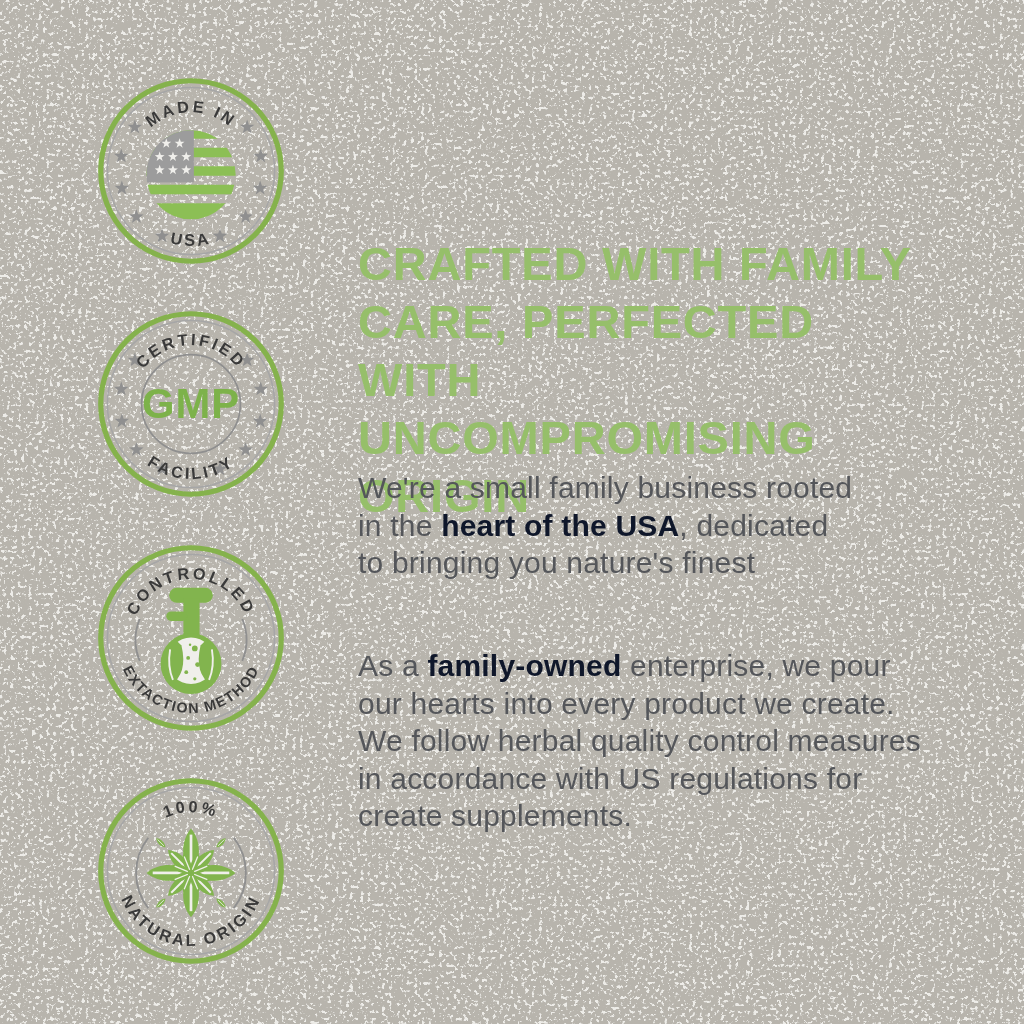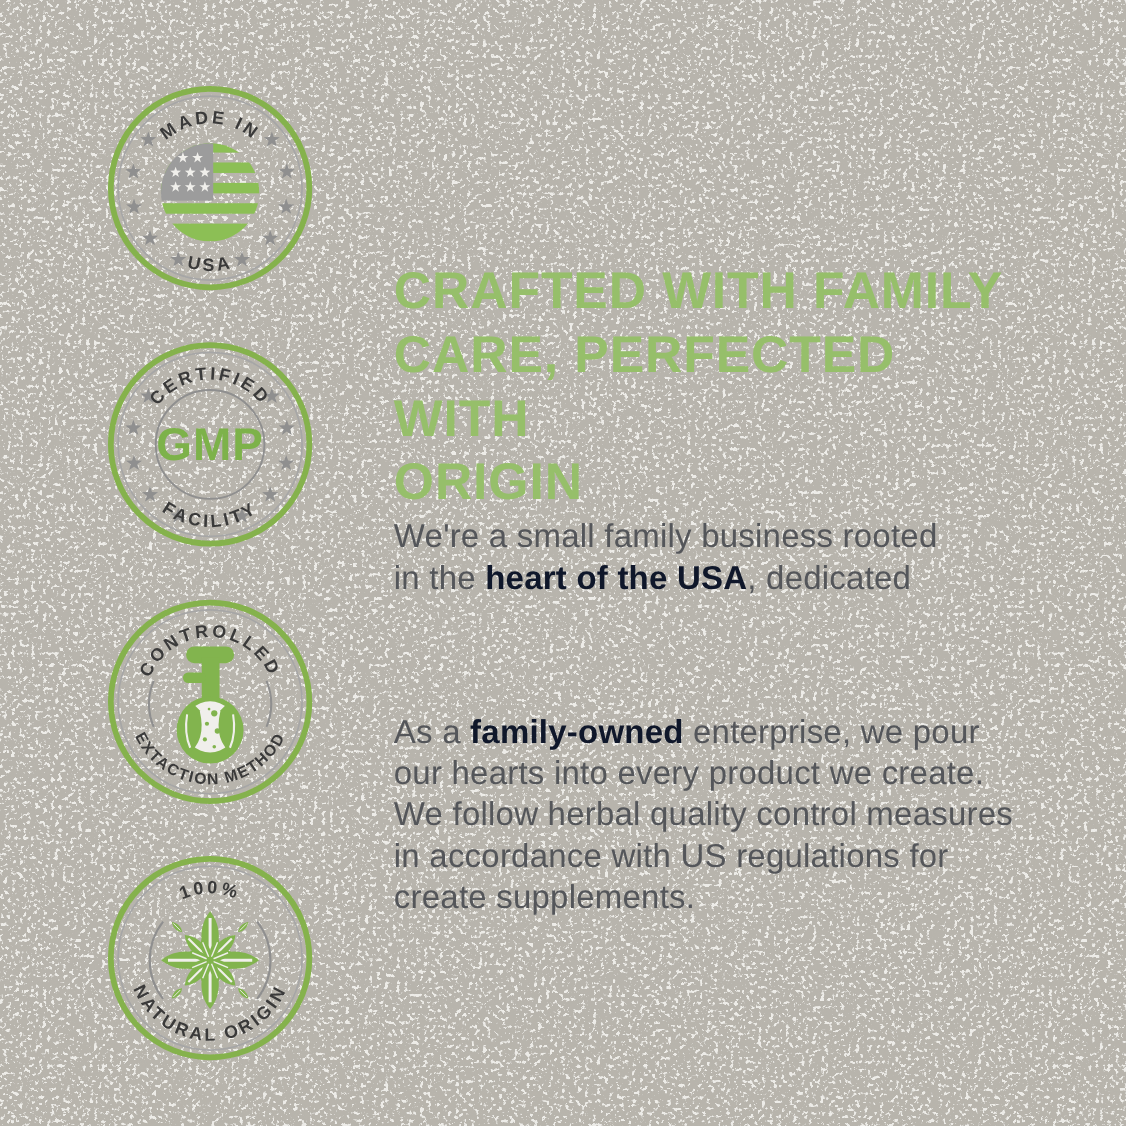--- a/index.html
+++ b/index.html
@@ -218,27 +218,28 @@
         <use href="#leaf" transform="rotate(135) translate(0,-38) scale(0.38)"></use>
         <use href="#leaf" transform="rotate(225) translate(0,-38) scale(0.38)"></use>
         <use href="#leaf" transform="rotate(315) translate(0,-38) scale(0.38)"></use>
       </g>
     </svg>
   </div>
 
   <h1 class="headline">
     <span class="headline-line">CRAFTED WITH FAMILY</span>
     <span class="headline-line">CARE, PERFECTED WITH</span>
+    <span class="headline-line">UNCOMPROMISING</span>
     <span class="headline-line">ORIGIN</span>
   </h1>
 
   <p class="body-text para-1">
     <span>We're a small family business rooted</span><br>
     <span>in the </span><span class="em-green">heart of the USA</span><span>, dedicated</span><br>
-    <br>
+    <span>to bringing you nature's finest</span><br>
   </p>
 
   <p class="body-text para-2">
     <span>As a </span><span class="em-green">family-owned</span><span> enterprise, we pour</span><br>
     <span>our hearts into every product we create.</span><br>
     <span>We follow herbal quality control measures</span><br>
     <span>in accordance with US regulations for</span><br>
     <span>create supplements.</span>
   </p>
 

